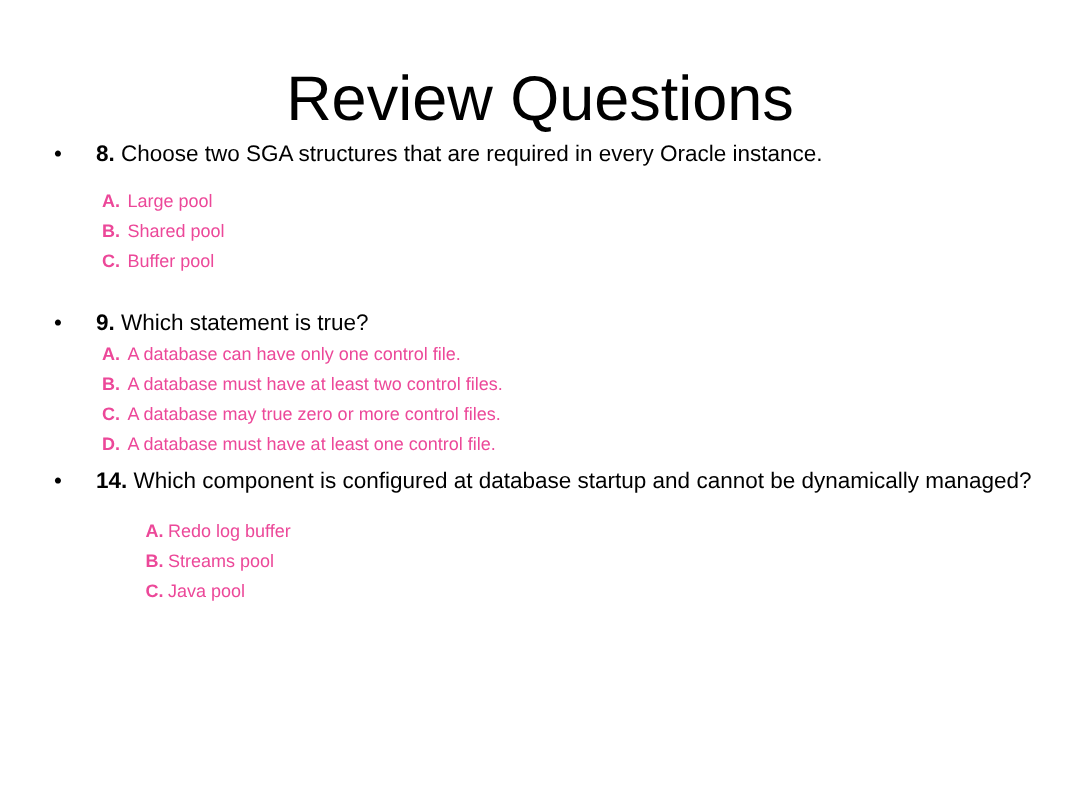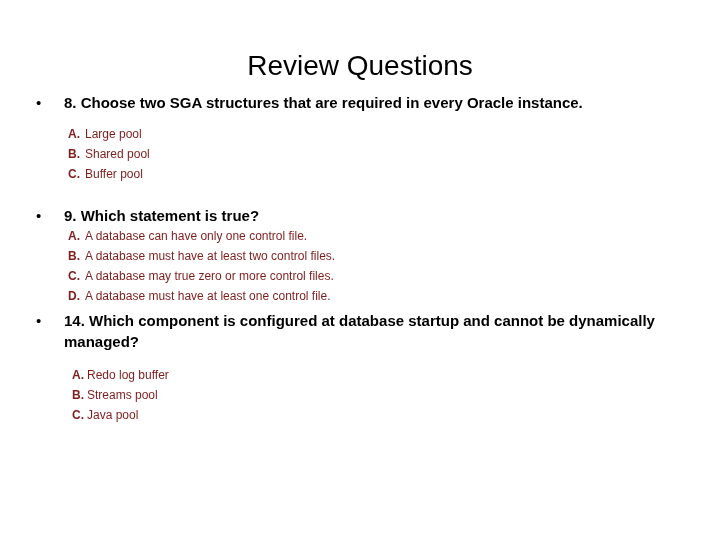--- a/index.html
+++ b/index.html
@@ -23,21 +23,21 @@
     background: #ffffff;
   }
 
   
   .slide-title {
     position: absolute;
     left: 0;
     top: 46px;
     width: 720px;
     text-align: center;
-    font-size: 28px;
+    font-size: 42px;
     font-weight: 400;
     line-height: 40px;
     letter-spacing: 0px;
     color: #000000;
     white-space: nowrap;
   }
 
   
   .body-area {
     position: absolute;
@@ -61,38 +61,38 @@
     left: 36px;
     top: 0;
     font-size: 15px;
     line-height: 21px;
     color: #000000;
   }
   .question .qnum {
     font-weight: 700;
   }
   .question .qtext {
-    font-weight: 700;
+    font-weight: 400;
   }
 
   
   .choices {
     margin: 0;
     padding: 0;
     list-style: none;
   }
   .choices.indent-a { padding-left: 68px; }
-  .choices.indent-b { padding-left: 72px; }
+  .choices.indent-b { padding-left: 97px; }
 
   .choice {
     position: relative;
     font-size: 12px;
     line-height: 20px;
     font-weight: 400;
-    color: #7f1d1d;
+    color: #ec4899;
     white-space: nowrap;
   }
   .choice .letter {
     font-weight: 700;
     display: inline-block;
   }
   .choice.gap-wide .letter { margin-right: 5px; }
   .choice.gap-narrow .letter { margin-right: 3px; }
   .choice .ctext {
     font-weight: 400;

